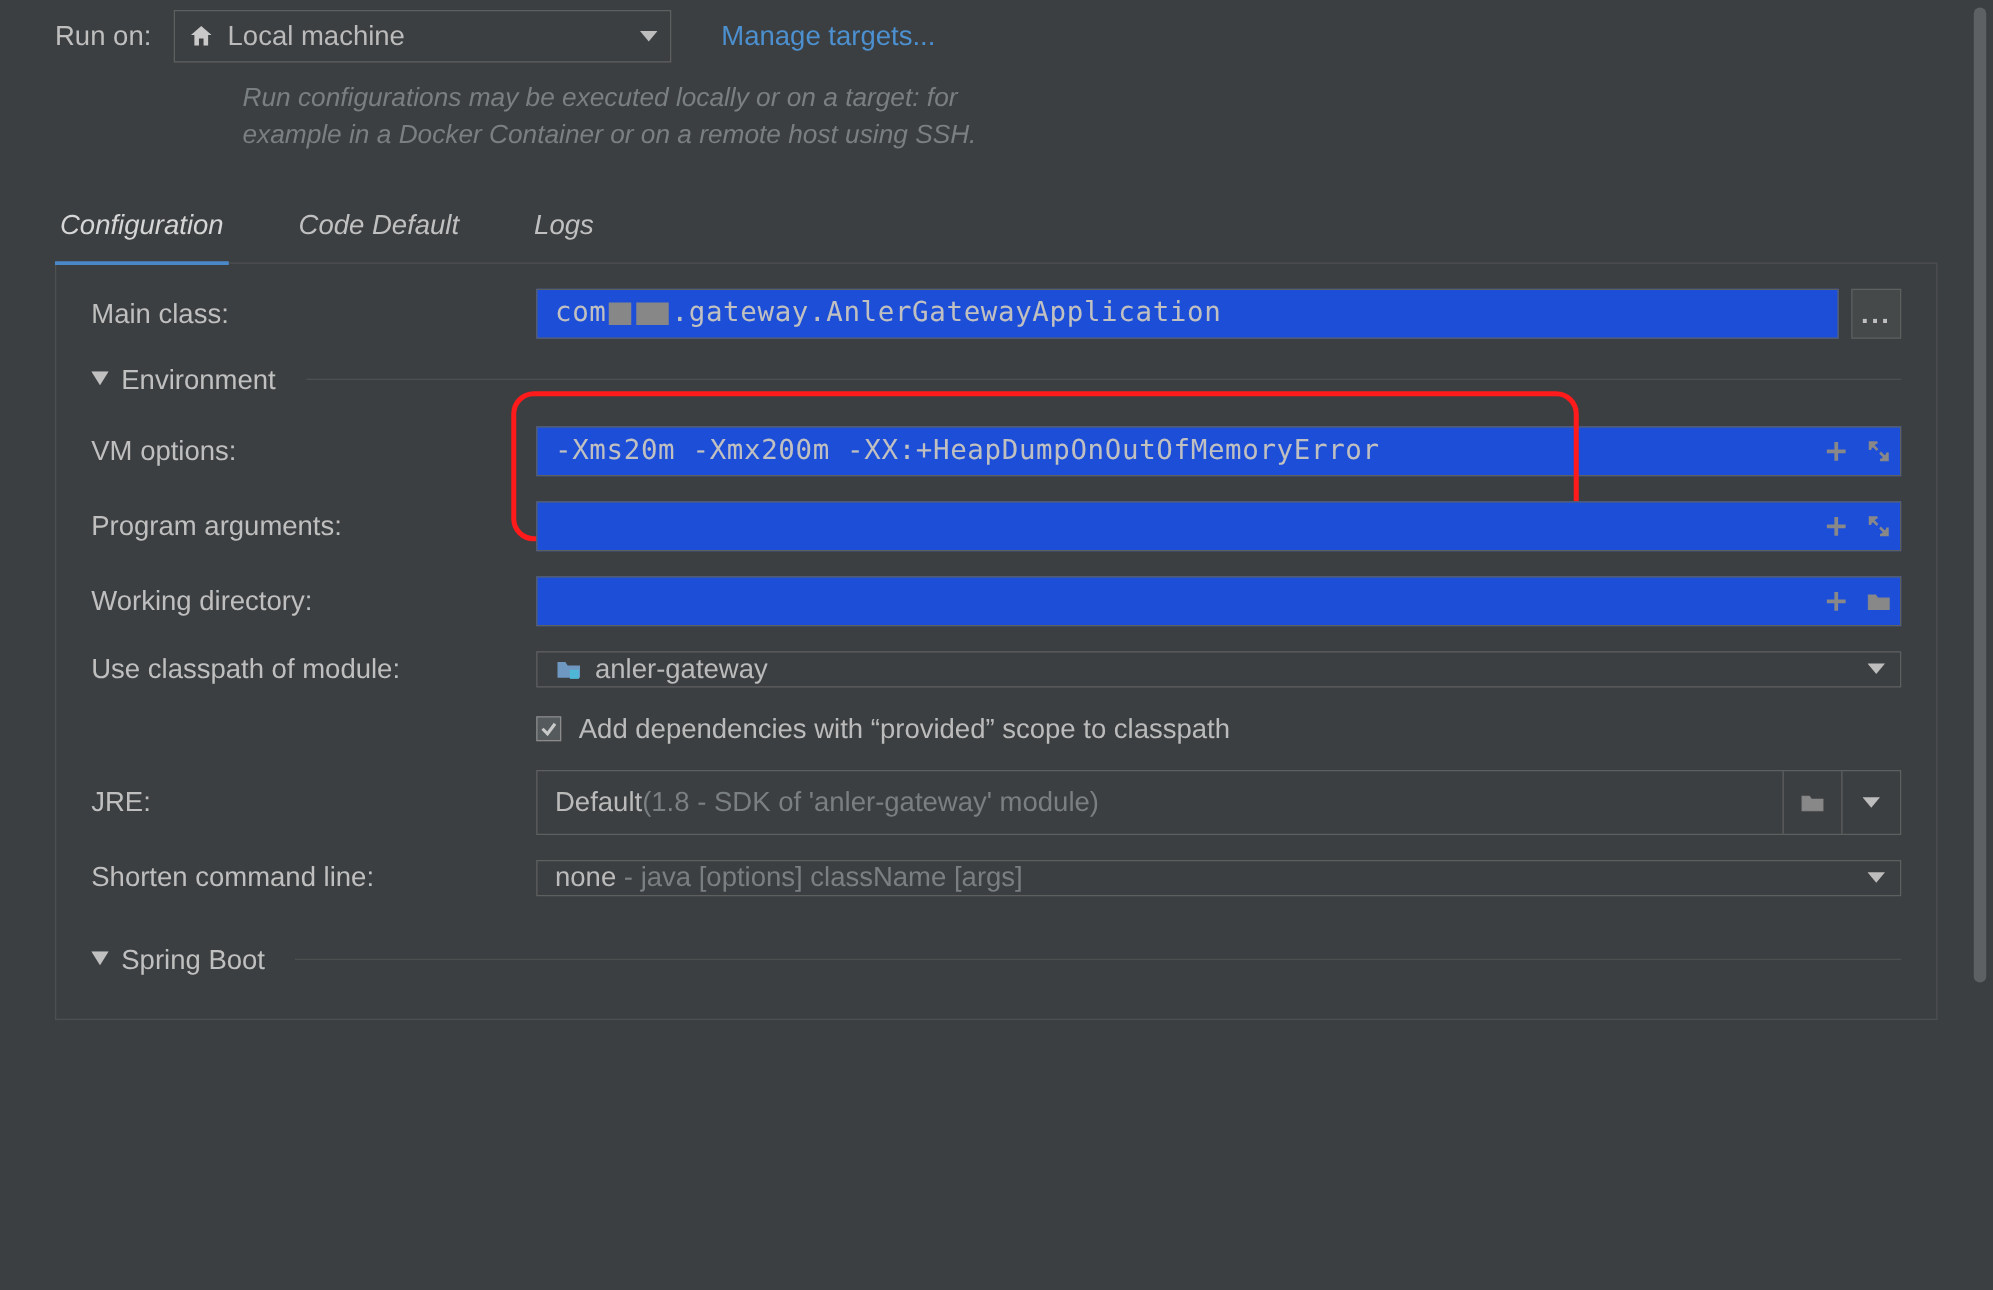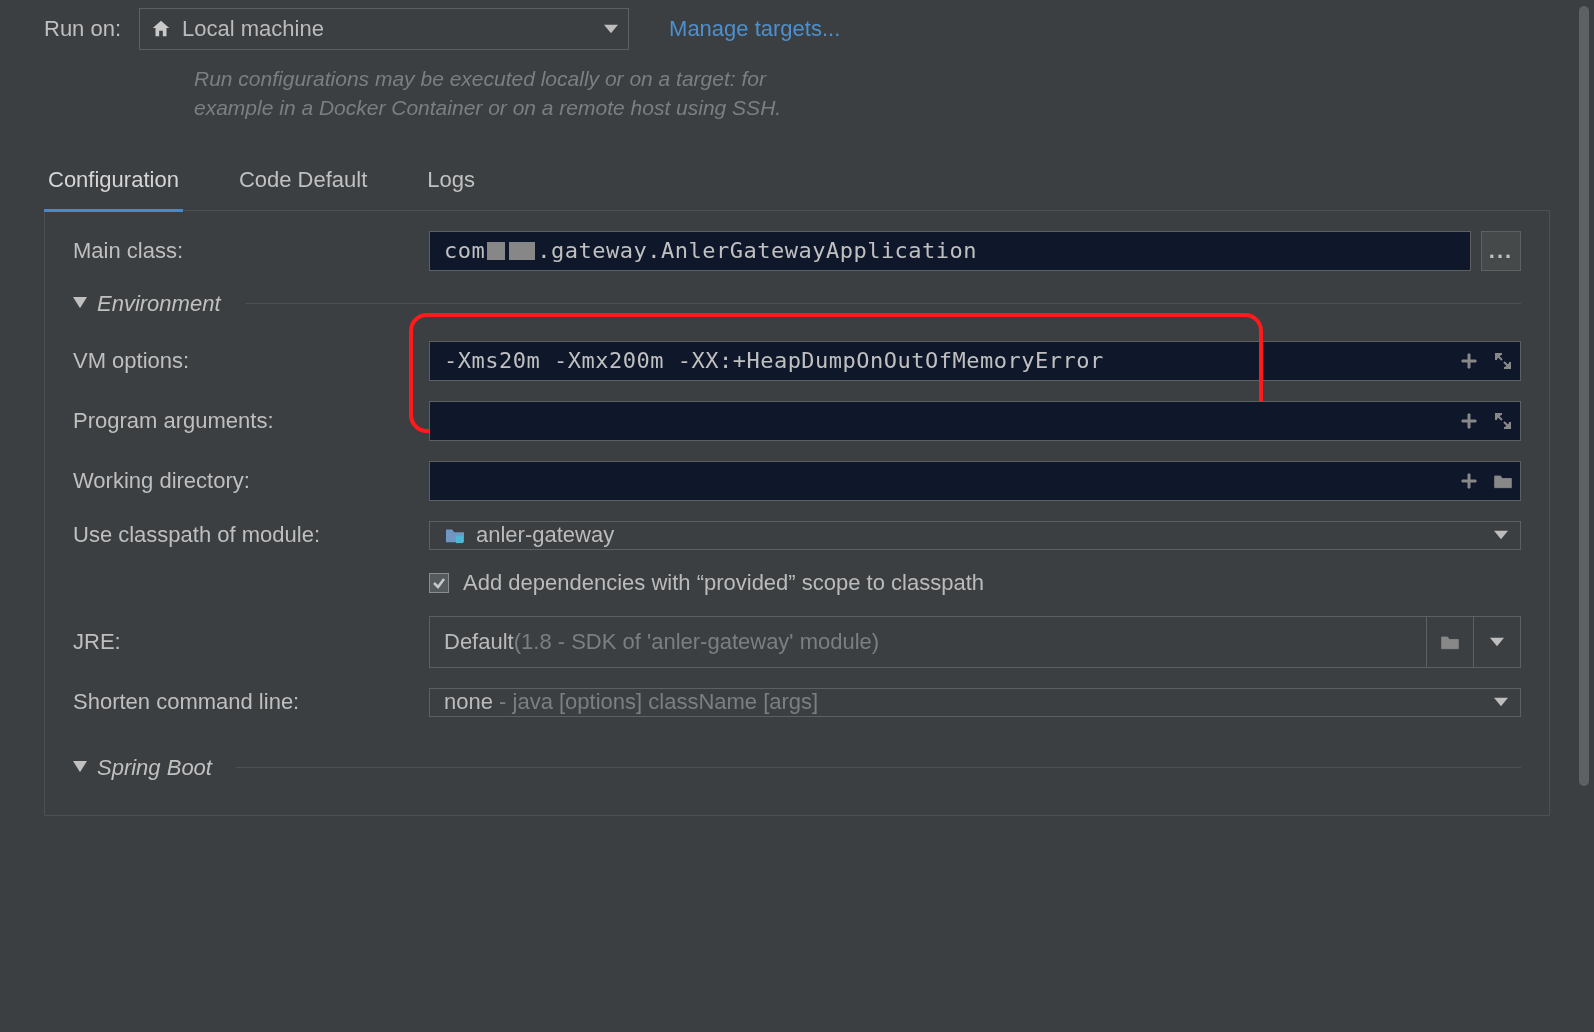--- a/index.html
+++ b/index.html
@@ -12,54 +12,54 @@
     font-size: 22px;
     overflow: hidden;
   }
   .wrap { padding: 8px 44px 20px 44px; }
 
   
   .runon-row { display: flex; align-items: center; gap: 18px; }
   .runon-label { color: #bfbfbf; }
   .runon-select {
     display: flex; align-items: center;
-    width: 490px; height: 42px;
+    width: 398px; height: 42px;
     border: 1px solid #5e6060;
     padding: 0 10px;
     gap: 10px;
     position: relative;
   }
   .runon-select .home-ico { width:22px; height:22px; fill:#c9c9c9; }
   .runon-select .chev { position:absolute; right:10px; width:14px; height:14px; }
   .runon-link { color: #4c90d0; margin-left: 22px; }
 
   .runon-help {
     margin: 14px 0 0 150px;
     color: #7a7f82;
     font-size: 21px;
     line-height: 1.4;
     font-style: italic;
   }
 
   
-  .tabs { display:flex; gap: 52px; margin-top: 44px; border-bottom: 1px solid #4d4f51; padding-bottom: 0; }
+  .tabs { display:flex; gap: 52px; margin-top: 44px; border-bottom: 1px solid #4d4f51; padding-bottom: 0; font-style: italic; }
   .tab { padding: 0 4px 16px 4px; color:#c0c0c0; cursor:pointer; }
   .tab.active { border-bottom: 3px solid #4a88c7; margin-bottom:-2px; color:#d6d6d6; }
 
   .body { border: 1px solid #4d4f51; border-top:none; padding: 20px 28px 30px 28px; }
 
   .form-row { display:flex; align-items:center; margin-bottom:20px; }
   .form-row.nolabel { padding-left: 356px; }
   .form-label { width: 356px; color:#bfbfbf; flex-shrink:0; }
   .field-wrap { flex:1; position:relative; display:flex; align-items:center; }
 
   .text-field {
     flex:1;
     height: 40px;
-    background: #0f172a;
+    background: #1d4ed8;
     border: 1px solid #5e6060;
     color: #c0c0c0;
     padding: 0 14px;
     font-family: inherit;
     font-size: 22px;
     outline: none;
   }
   .mono { font-family: Menlo, Consolas, monospace; letter-spacing: 0.5px; font-size:22px; }
   .btn-square {
     width: 40px; height: 40px;
@@ -74,21 +74,21 @@
   }
   .inline-icons {
     position:absolute; right:8px; top:50%; transform:translateY(-50%);
     display:flex; gap:14px; align-items:center;
   }
   .icon-g { width:20px; height:20px; fill:#888; stroke:#888; }
 
   
   .section-head { display:flex; align-items:center; gap:10px; margin:16px 0 24px 0; }
   .section-head .tri { width:14px; height:14px; fill:#c0c0c0; }
-  .section-head .title { color:#c0c0c0;font-style:italic; }
+  .section-head .title { color:#c0c0c0; }
   .section-head .line { flex:1; height:1px; background:#4d4f51; margin-left:14px; }
 
   
   .highlight-box {
     position:absolute;
     border: 4px solid #ff1b1b;
     border-radius: 18px;
     pointer-events:none;
   }
 

